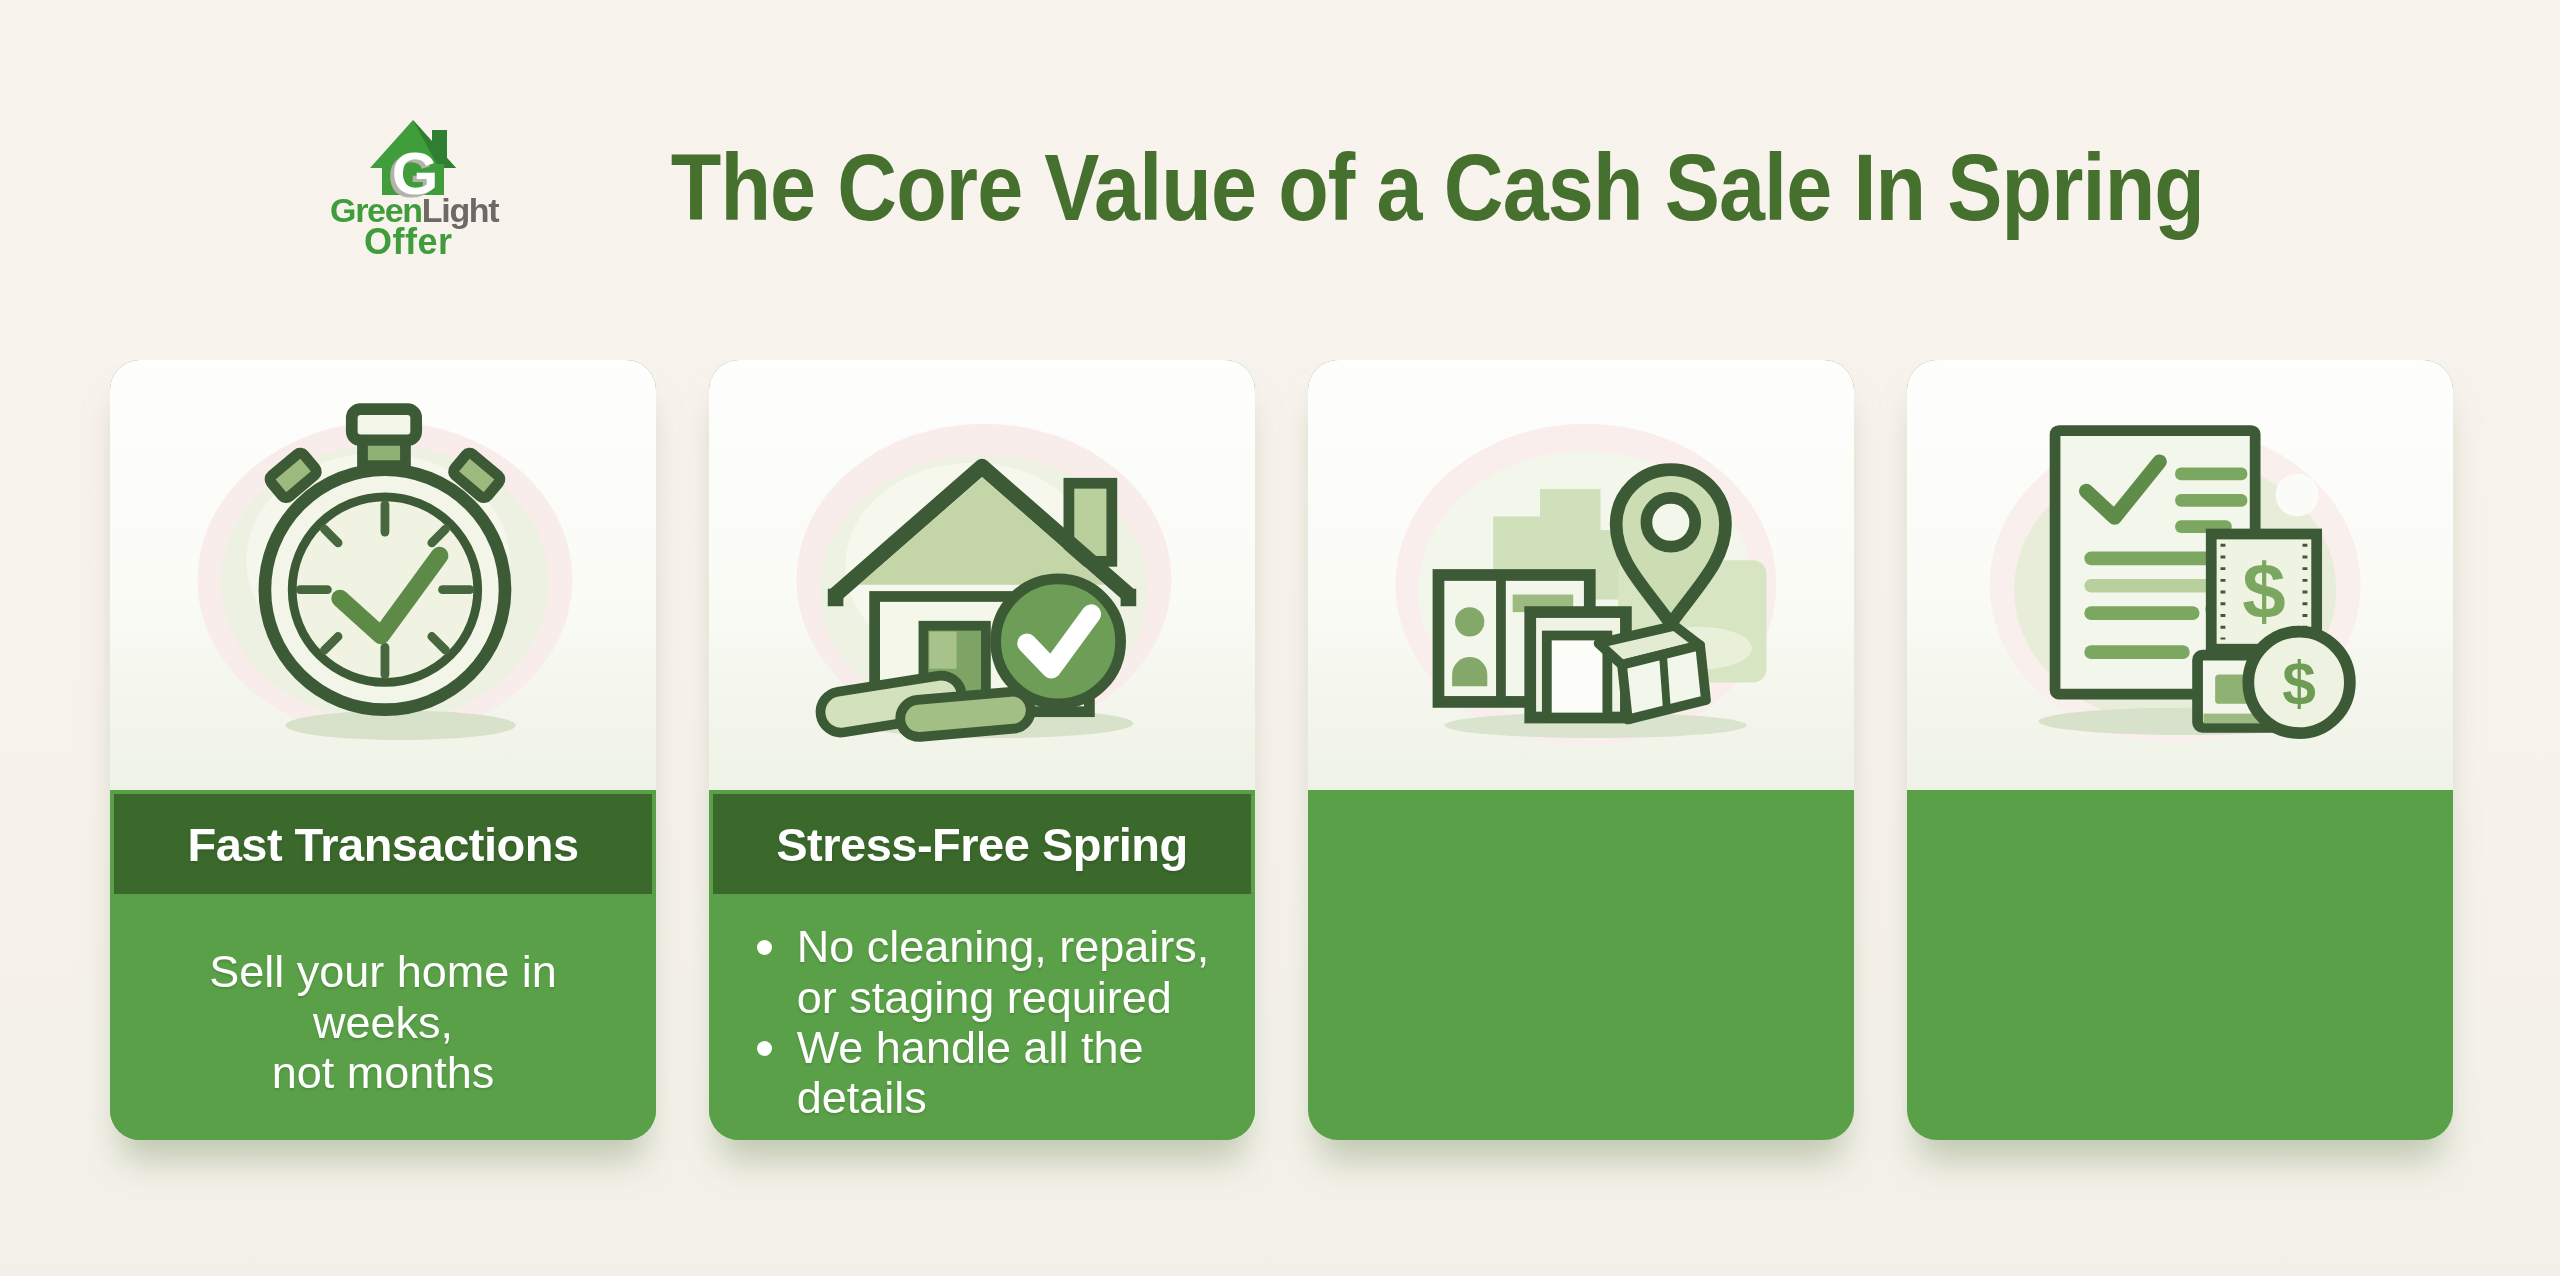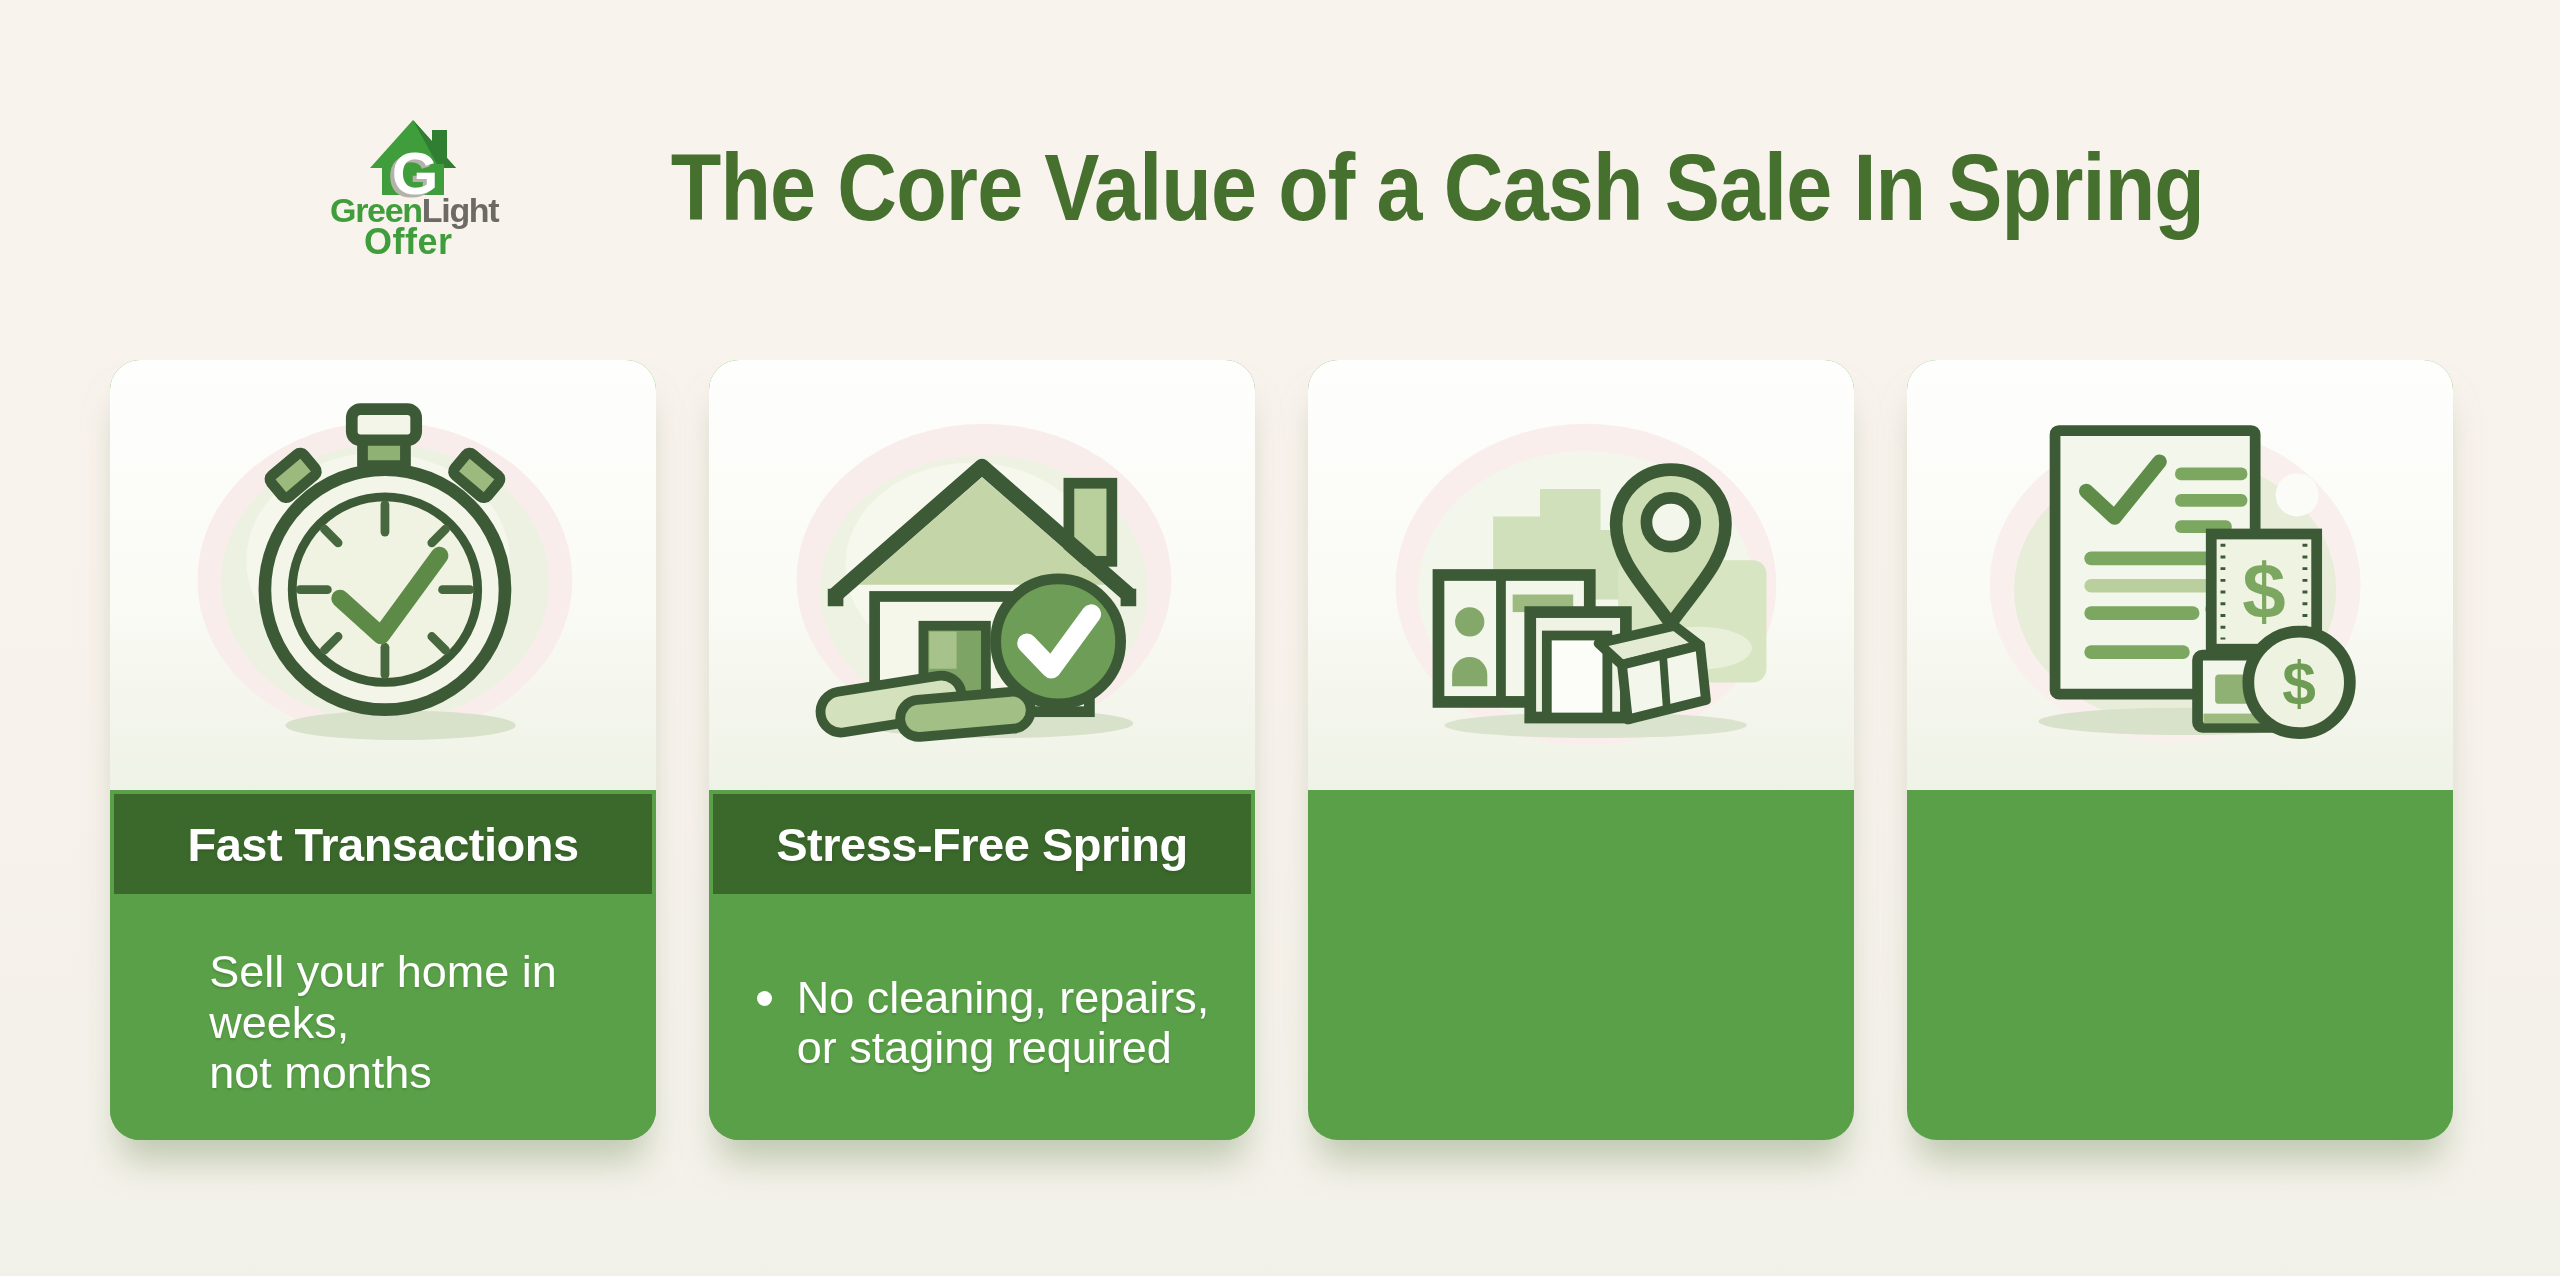--- a/index.html
+++ b/index.html
@@ -42,21 +42,21 @@
     height:100px;flex:none;margin:4px;background:#3b692c;color:#fff;
     font-size:47px;font-weight:bold;letter-spacing:-.5px;
     display:flex;align-items:center;justify-content:center;
     text-shadow:0 2px 3px rgba(30,55,20,.25);
   }
   .body{
     height:250px;flex:none;background:#5aa048;color:#fff;
     display:flex;align-items:center;justify-content:center;
     font-size:45px;line-height:1.12;text-shadow:0 2px 2px rgba(30,55,20,.18);
   }
-  .body .text{margin:16px;white-space:pre-line;text-align:left;}
+  .body .text{margin:16px;white-space:pre-line;text-align:center;}
   .body ul{list-style:none;margin:16px;padding:0;}
   .body li{position:relative;padding-left:42px;white-space:pre-line;text-align:left;}
   .body li::before{
     content:"";position:absolute;left:2px;top:18px;width:15px;height:15px;
     border-radius:50%;background:#fff;
   }
 </style>
 </head>
 <body>
 
@@ -143,20 +143,22 @@
     <g transform="rotate(-5 190 332)">
       <rect x="126" y="314" width="134" height="38" rx="19" fill="#a2bf85" stroke="#3d5a36" stroke-width="10"></rect>
     </g>
   </svg></span>
       </div>
       <h2 class="bar">Stress-Free Spring</h2>
       <div class="body">
           <ul>
             <li>No cleaning, repairs,
 or staging required</li>
+            <li>We handle all the
+details</li>
           </ul>
         </div>
     </section>
 
     <section class="card">
       <div class="illus">
         <span class="icon">
   <svg viewBox="0 0 420 380" xmlns="http://www.w3.org/2000/svg">
     <ellipse cx="215" cy="200" rx="195" ry="165" fill="#f9eeec"></ellipse>
     <ellipse cx="215" cy="205" rx="172" ry="142" fill="#f3f6ea"></ellipse>

